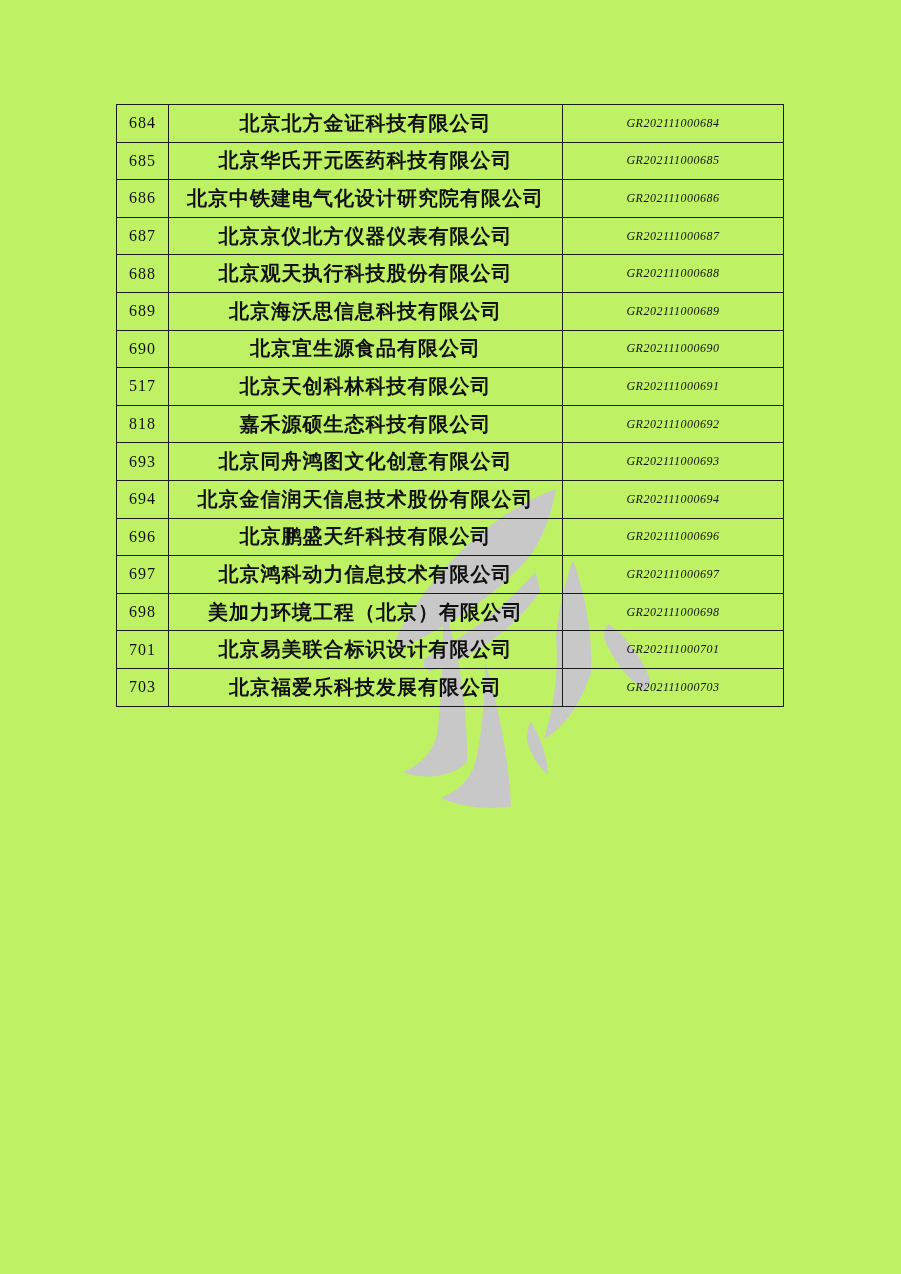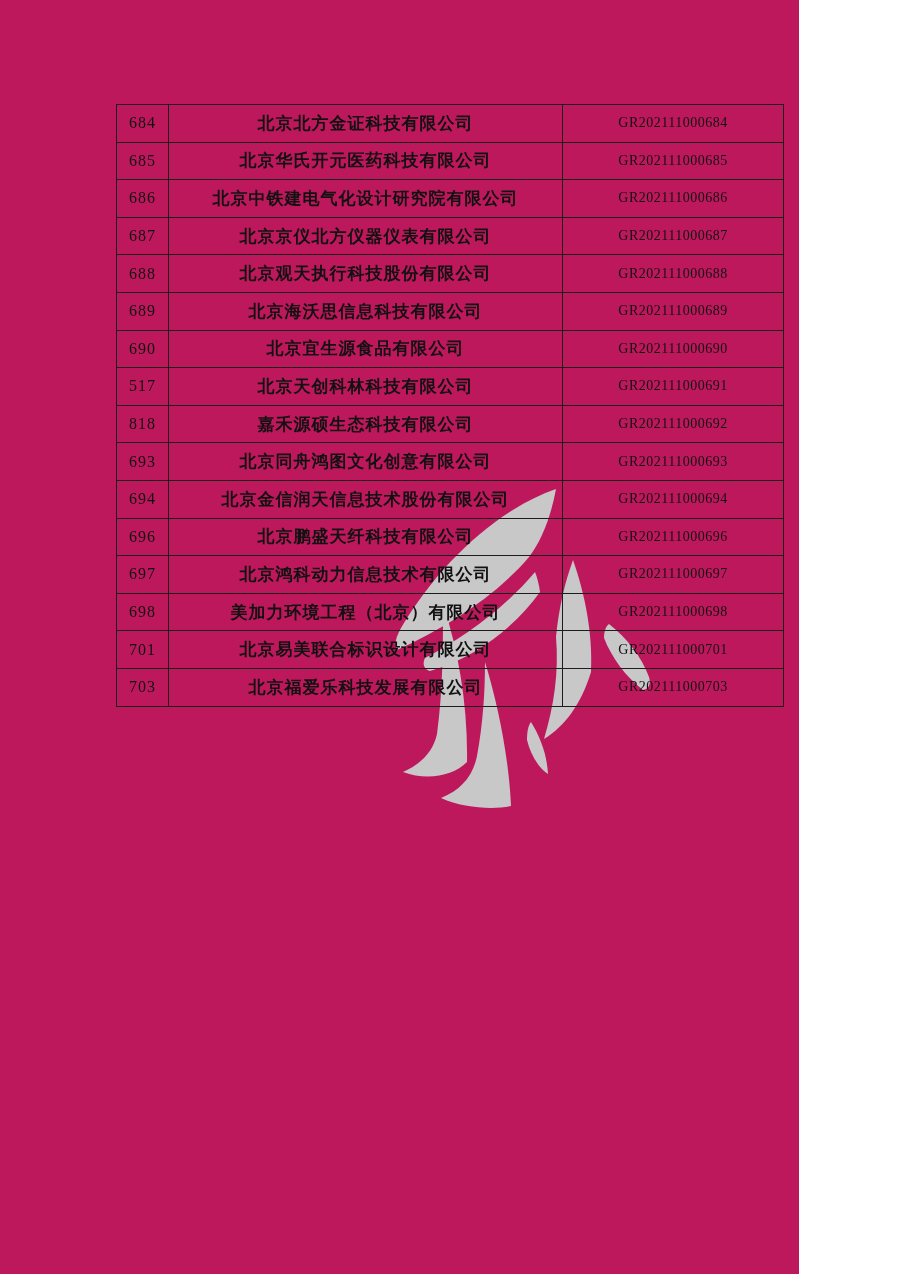--- a/index.html
+++ b/index.html
@@ -2,23 +2,23 @@
 <html><head>
 <meta charset="utf-8">
 <style>
   html, body {
     margin: 0;
     padding: 0;
     background: #ffffff;
   }
   .page {
     position: relative;
-    width: 799px;
+    width: 901px;
     height: 1274px;
-    background: #be185d;
+    background: #bef264;
     overflow: hidden;
     font-family: "Liberation Sans", sans-serif;
   }
   .watermark {
     position: absolute;
     left: 383px;
     top: 476px;
     width: 272px;
     height: 336px;
     z-index: 0;
@@ -45,28 +45,29 @@
     white-space: nowrap;
   }
   td.col-num {
     font-family: "Liberation Serif", serif;
     font-size: 16px;
     letter-spacing: 1px;
   }
   td.col-company {
     font-family: "Liberation Sans", sans-serif;
     font-weight: bold;
-    font-size: 17px;
+    font-size: 20px;
     letter-spacing: 1px;
     margin-left: 48px;
   }
   td.col-code {
     font-family: "Liberation Serif", serif;
-    font-size: 14px;
+    font-size: 12px;
     letter-spacing: 0.5px;
+    font-style: italic;
   }
 </style>
 </head>
 <body>
 
 <div class="page">
 
   <svg class="watermark" viewBox="0 0 272 336" xmlns="http://www.w3.org/2000/svg" aria-hidden="true">
     <g fill="#c8c8c8">
 

